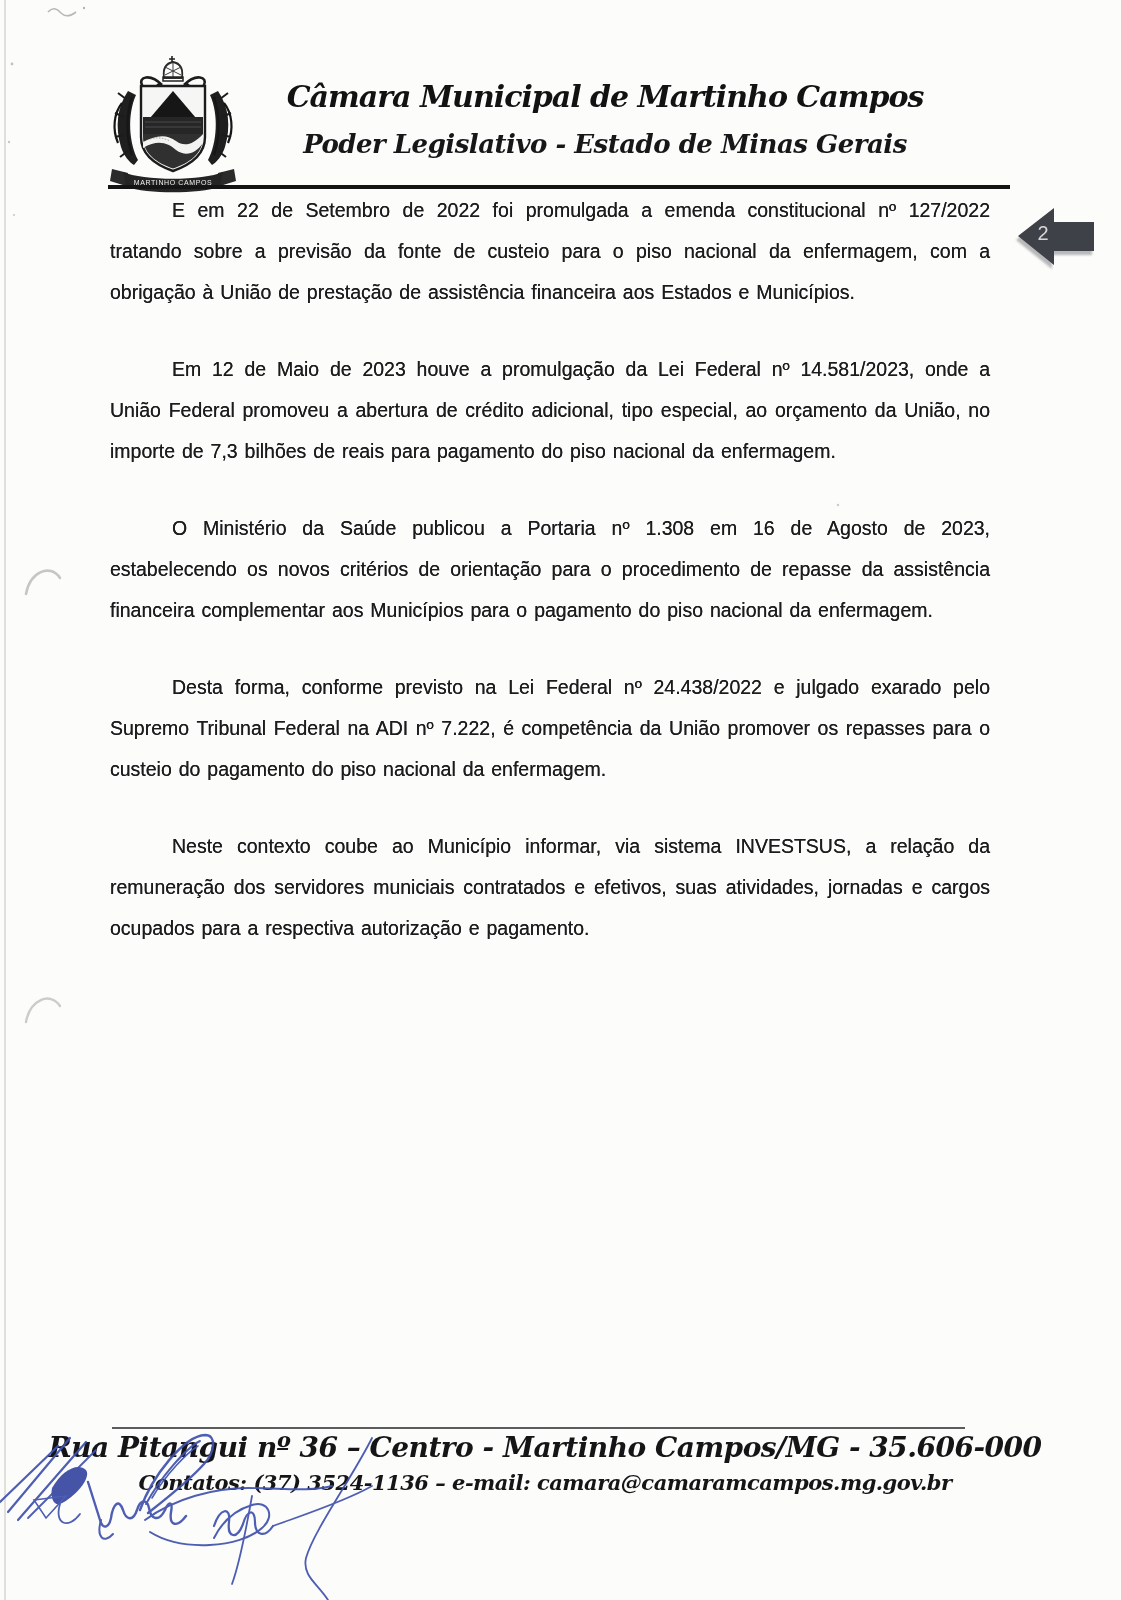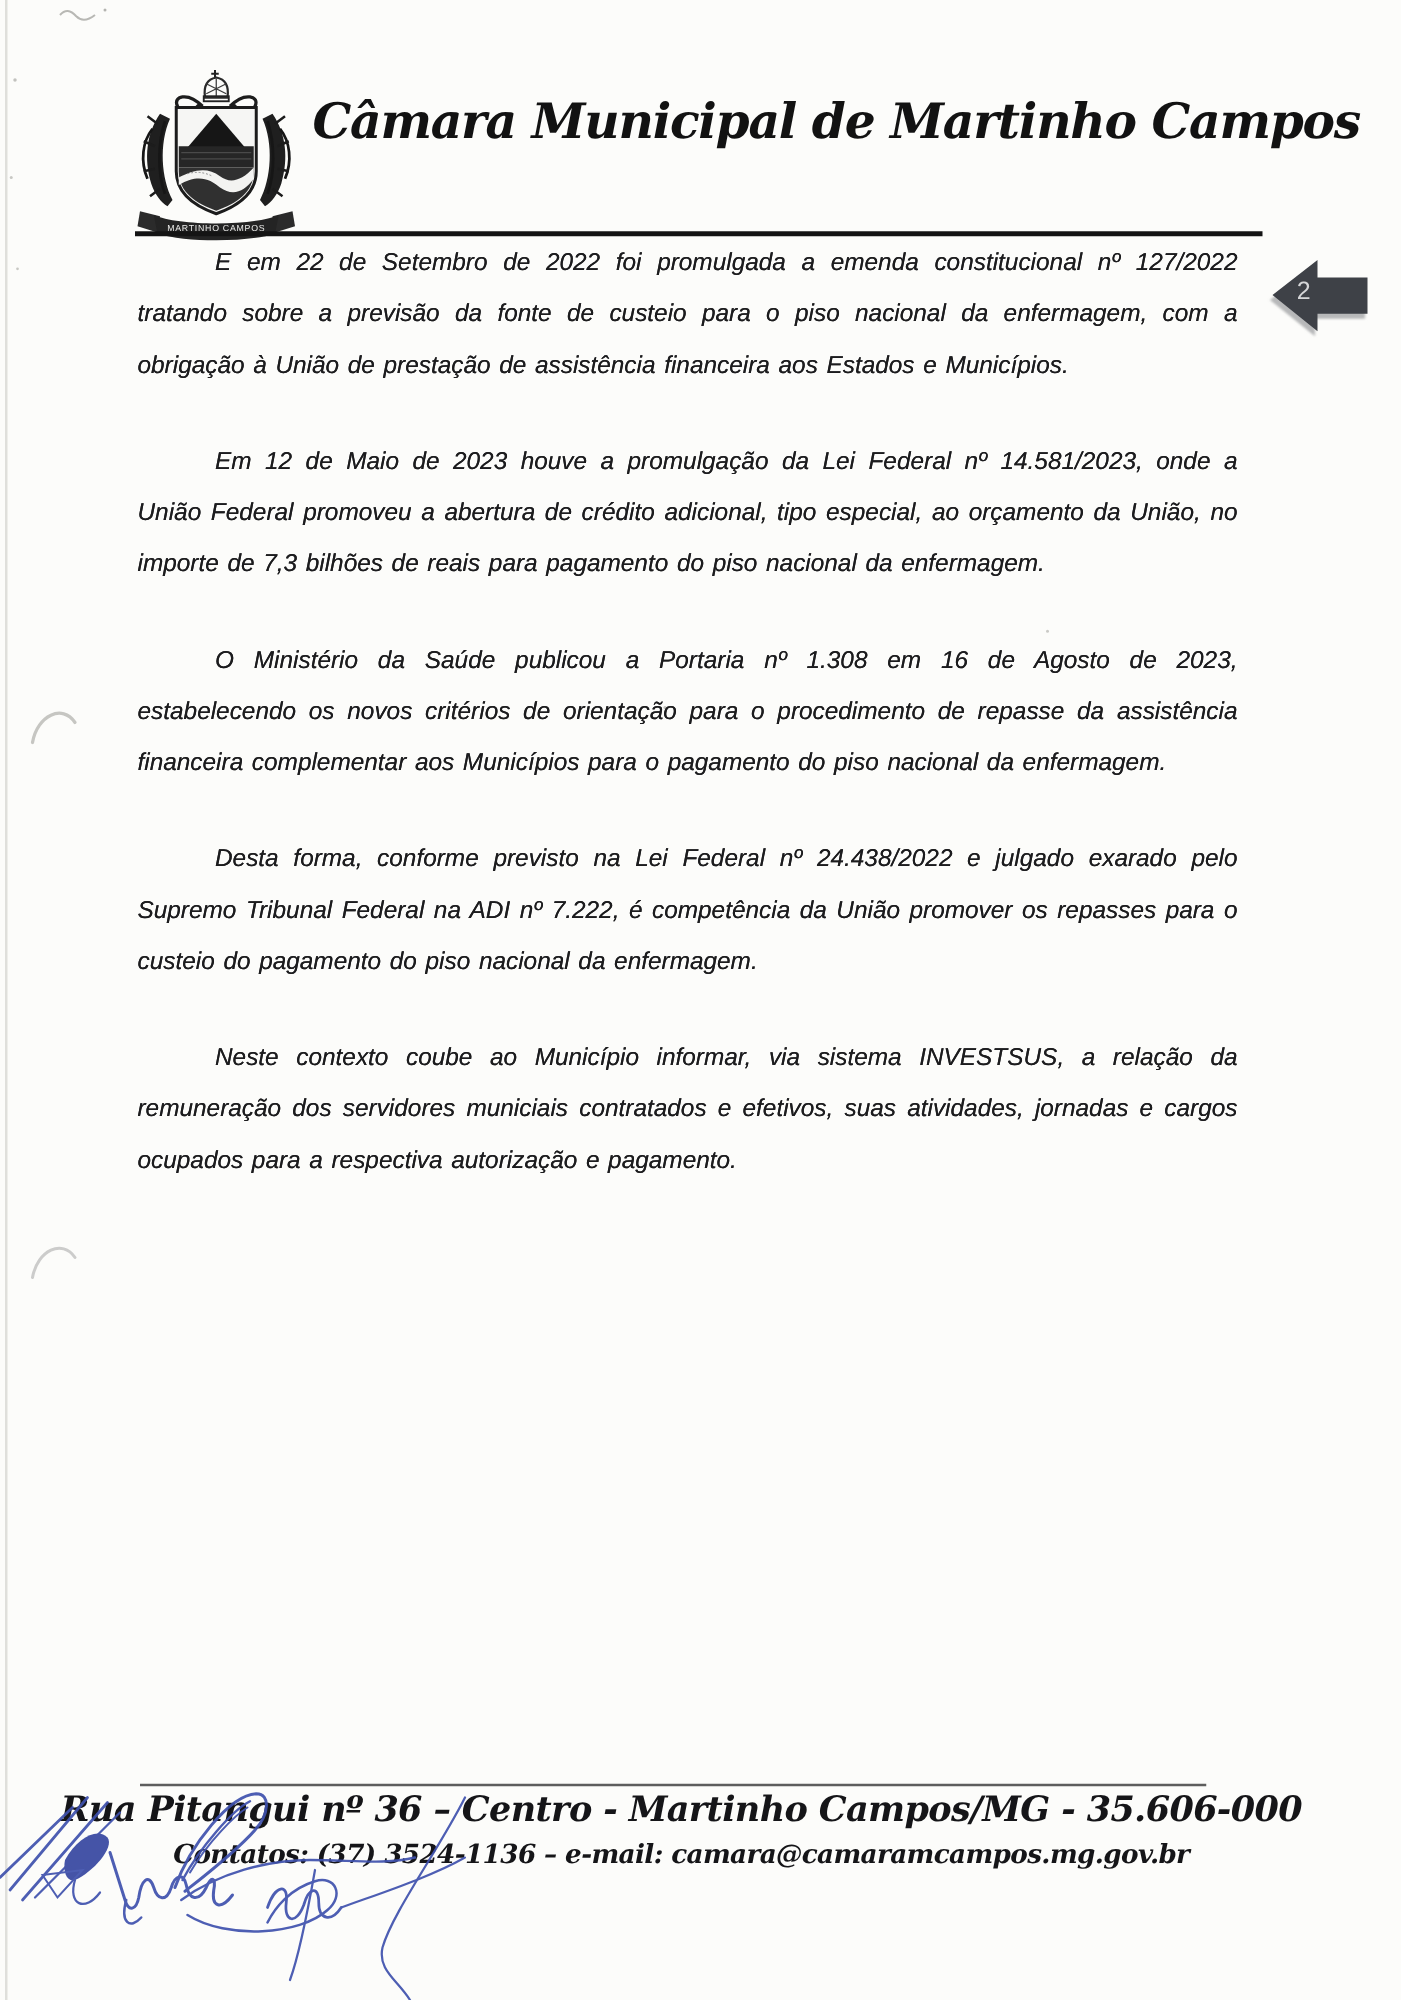--- a/index.html
+++ b/index.html
@@ -20,21 +20,21 @@
     background:#cfcfcb; opacity:.65;
   }
   .artifacts { position:absolute; left:0; top:0; width:1121px; height:1600px; pointer-events:none; }
 
   
   .crest { position:absolute; left:98px; top:54px; width:150px; height:142px; }
   .title-block { position:absolute; left:250px; top:74px; width:710px; text-align:center; }
   .doc-title {
     font-family:"DejaVu Serif","Liberation Serif",serif;
     font-style:italic; font-weight:bold;
-    font-size:39px; line-height:46px; color:#121212;
+    font-size:30px; line-height:46px; color:#121212;
     letter-spacing:-1px; white-space:nowrap;
   }
   .doc-subtitle {
     font-family:"DejaVu Serif","Liberation Serif",serif;
     font-style:italic; font-weight:bold;
     font-size:26px; line-height:32px; margin-top:8px; color:#17171a;
     letter-spacing:-0.5px;
   }
   .header-rule {
     position:absolute; left:108px; top:185px; width:902px; height:4px;
@@ -54,21 +54,20 @@
   .body-text {
     position:absolute; left:110px; top:190px; width:880px;
   }
   .body-text p {
     font-size:19.5px; line-height:41px;
     text-align:justify; text-indent:62px;
     margin:0 0 36px 0;
     color:#1c1c1e;
     text-shadow: 0 0 .5px #2a2a2c;
     word-spacing:1.5px;
-    font-style:italic;
   }
 
   
   .footer-rule {
     position:absolute; left:112px; top:1427px; width:853px; height:2px;
     background:#5d5d5d;
   }
   .footer-block {
     position:absolute; left:40px; top:1432px; width:1010px; text-align:center;
     font-family:"DejaVu Serif","Liberation Serif",serif;
@@ -129,20 +128,21 @@
     <path d="M122 44 l 8 -6 M 124 62 l 9 -4 M 124 80 l 9 2 M 120 96 l 8 6" stroke="#1c1c1c" stroke-width="2" fill="none"></path>
 
     <path d="M14 114 L 30 118 L 28 131 L 12 126 Z" fill="#2b2b2b"></path>
     <path d="M136 114 L 120 118 L 122 131 L 138 126 Z" fill="#2b2b2b"></path>
     <path d="M25 117 C 45 126 105 126 125 117 L 122 132 C 100 139 50 139 28 132 Z" fill="#242424"></path>
     <text x="75" y="130" text-anchor="middle" font-size="7" fill="#ededeb" font-family="Liberation Sans, sans-serif" letter-spacing="0.6">MARTINHO CAMPOS</text>
   </svg>
 
   <div class="title-block">
     <div class="doc-title">Câmara Municipal de Martinho Campos</div>
+    <div class="doc-subtitle">Poder Legislativo - Estado de Minas Gerais</div>
   </div>
   <div class="header-rule"></div>
 
   <div class="page-badge">
     <svg width="107" height="64" viewBox="0 0 107 64">
       <polygon points="4,31 40,3 40,17 80,17 80,46 40,46 40,60" fill="#3e4147"></polygon>
     </svg>
     <span class="num">2</span>
   </div>
 

